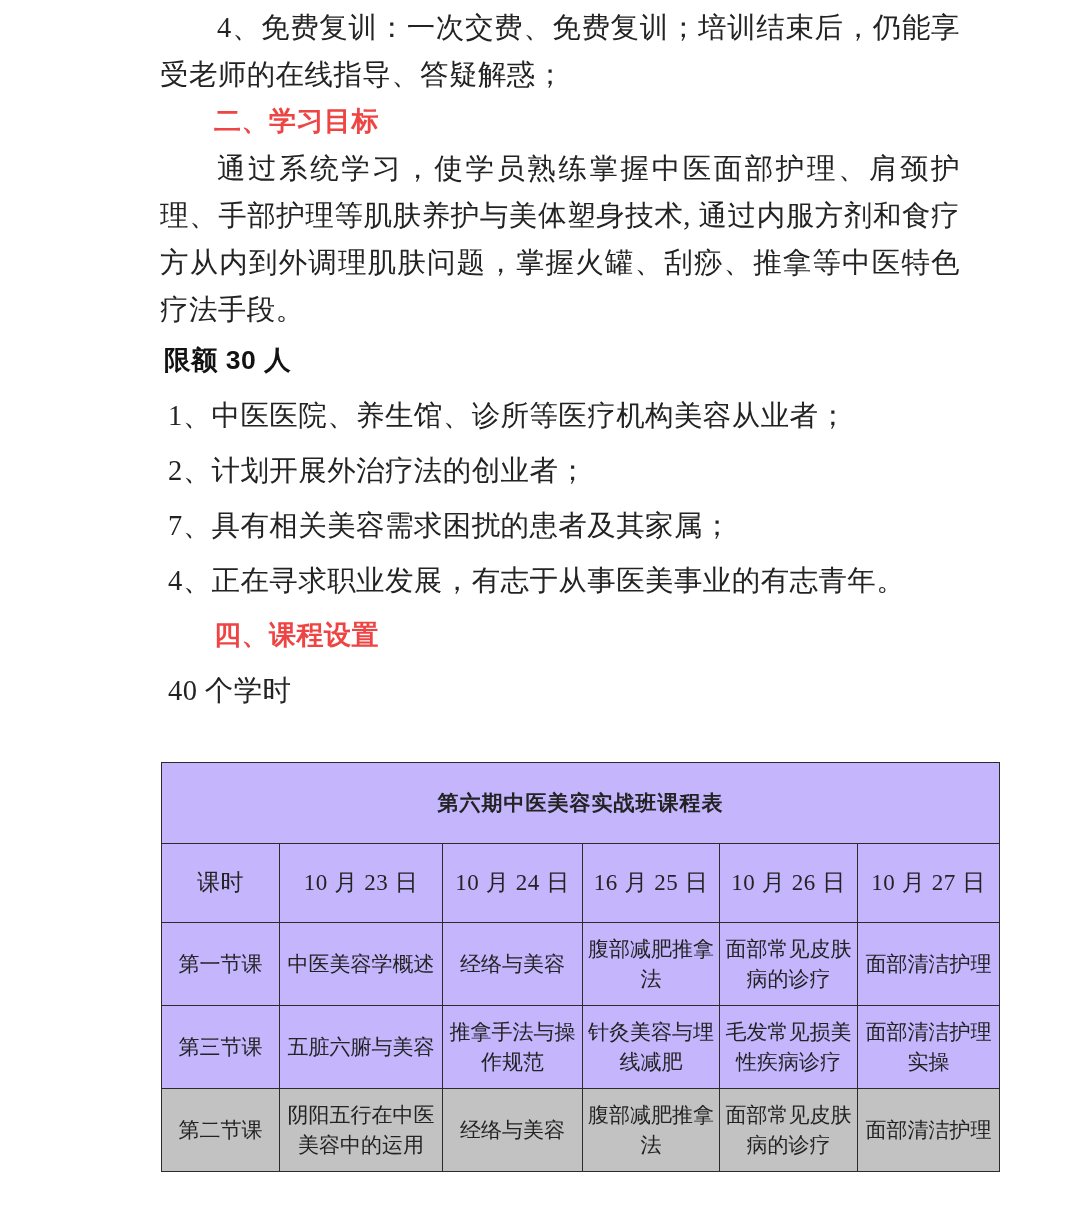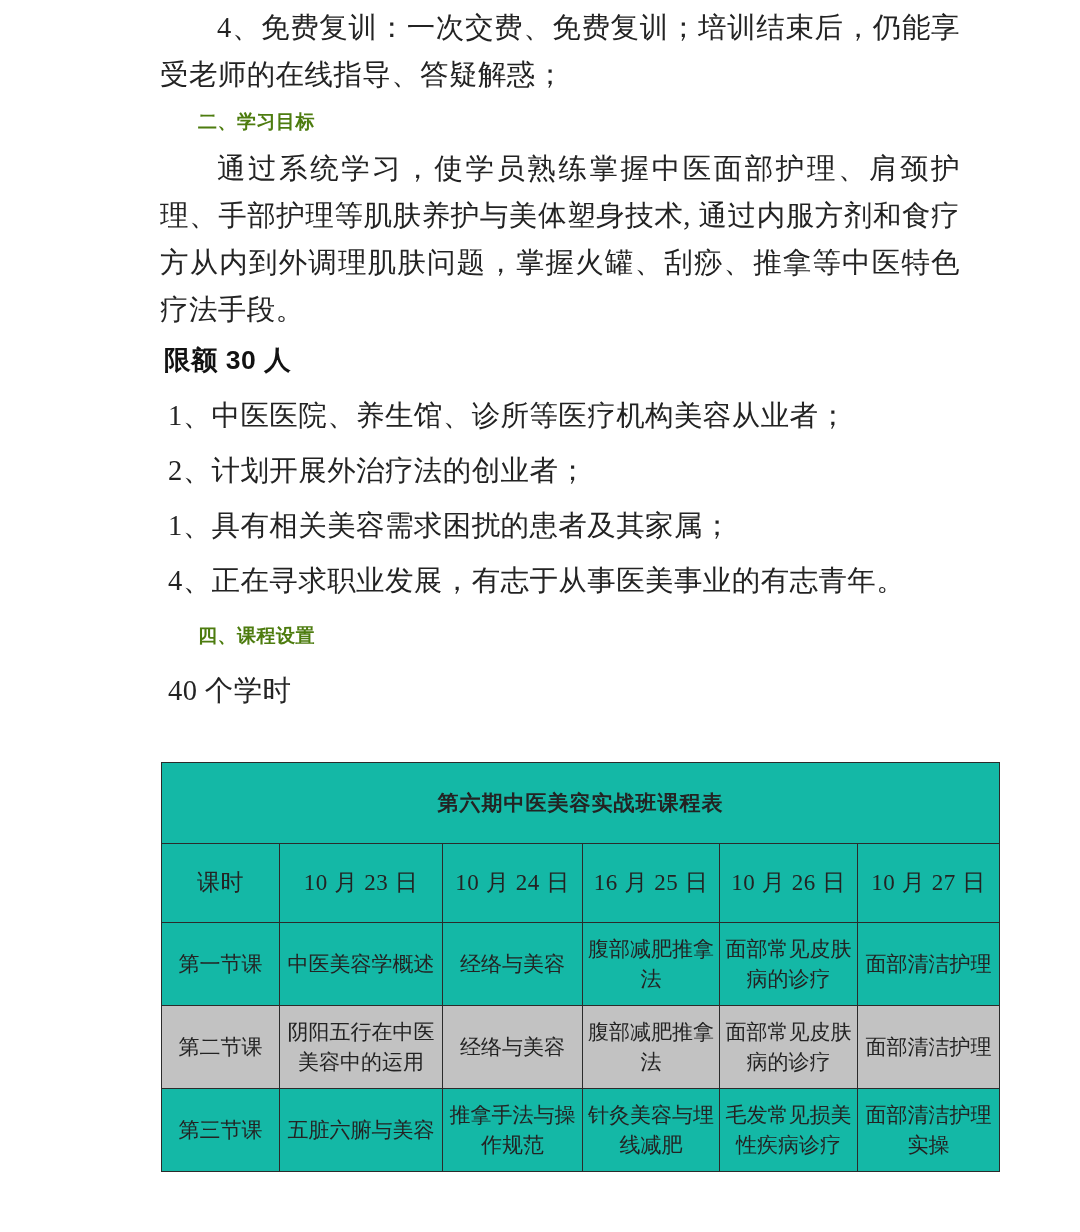--- a/index.html
+++ b/index.html
@@ -41,26 +41,26 @@
     text-align: justify;
     text-justify: inter-ideograph;
     color: #232323;
     font-weight: 400;
   }
   p.indent { text-indent: 2em; }
 
   h2.heading {
     margin: 0;
     font-family: "Liberation Sans", "DejaVu Sans", sans-serif;
-    font-size: 19px;
+    font-size: 27px;
     font-weight: 700;
     line-height: 47px;
     letter-spacing: 0.5px;
     text-indent: 2em;
-    color: #4d7c0f;
+    color: #ef4444;
   }
 
   p.strongline {
     margin: 4px;
     font-family: "Liberation Sans", "DejaVu Sans", sans-serif;
     font-size: 26.5px;
     font-weight: 700;
     line-height: 47px;
     letter-spacing: 0.5px;
     color: #121212;
@@ -78,21 +78,21 @@
   .table-wrap {
     position: absolute;
     left: 161px;
     top: 758px;
     width: 838px;
   }
   table.schedule {
     border-collapse: collapse;
     width: 838px;
     table-layout: fixed;
-    background: #14b8a6;
+    background: #c4b5fd;
   }
   table.schedule td {
     border: 1.6px solid #2b2b2b;
     text-align: center;
     vertical-align: middle;
     font-size: 21px;
     line-height: 30px;
     color: #232323;
     padding: 4px 5px;
     font-family: "Liberation Serif", "DejaVu Serif", serif;
@@ -137,21 +137,21 @@
 
     <h2 class="heading">二、学习目标</h2>
 
     <p class="body indent">通过系统学习，使学员熟练掌握中医面部护理、肩颈护理、手部护理等肌肤养护与美体塑身技术, 通过内服方剂和食疗方从内到外调理肌肤问题，掌握火罐、刮痧、推拿等中医特色疗法手段。</p>
 
 
     <p class="strongline">限额 30 人</p>
 
     <p class="plainline">1、中医医院、养生馆、诊所等医疗机构美容从业者；</p>
     <p class="plainline">2、计划开展外治疗法的创业者；</p>
-    <p class="plainline">1、具有相关美容需求困扰的患者及其家属；</p>
+    <p class="plainline">7、具有相关美容需求困扰的患者及其家属；</p>
     <p class="plainline">4、正在寻求职业发展，有志于从事医美事业的有志青年。</p>
 
     <h2 class="heading">四、课程设置</h2>
 
     <p class="plainline">40 个学时</p>
 
   </div>
 
   <div class="table-wrap">
     <table class="schedule">
@@ -179,34 +179,34 @@
 
         <tr class="body-row">
           <td>第一节课</td>
           <td>中医美容学概述</td>
           <td>经络与美容</td>
           <td>腹部减肥推拿法</td>
           <td>面部常见皮肤病的诊疗</td>
           <td>面部清洁护理</td>
         </tr>
 
+        <tr class="body-row">
+          <td>第三节课</td>
+          <td>五脏六腑与美容</td>
+          <td>推拿手法与操作规范</td>
+          <td>针灸美容与埋线减肥</td>
+          <td>毛发常见损美性疾病诊疗</td>
+          <td>面部清洁护理实操</td>
+        </tr>
+
         <tr class="body-row shaded">
           <td>第二节课</td>
           <td>阴阳五行在中医美容中的运用</td>
           <td>经络与美容</td>
           <td>腹部减肥推拿法</td>
           <td>面部常见皮肤病的诊疗</td>
           <td>面部清洁护理</td>
         </tr>
-
-        <tr class="body-row">
-          <td>第三节课</td>
-          <td>五脏六腑与美容</td>
-          <td>推拿手法与操作规范</td>
-          <td>针灸美容与埋线减肥</td>
-          <td>毛发常见损美性疾病诊疗</td>
-          <td>面部清洁护理实操</td>
-        </tr>
       </tbody>
     </table>
   </div>
 
 </div>
 
 </body></html>

